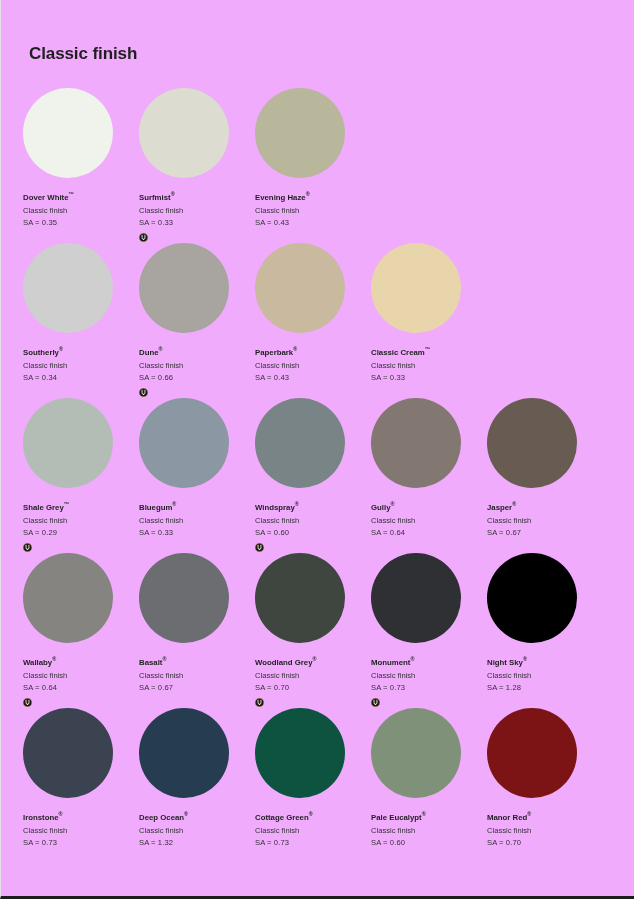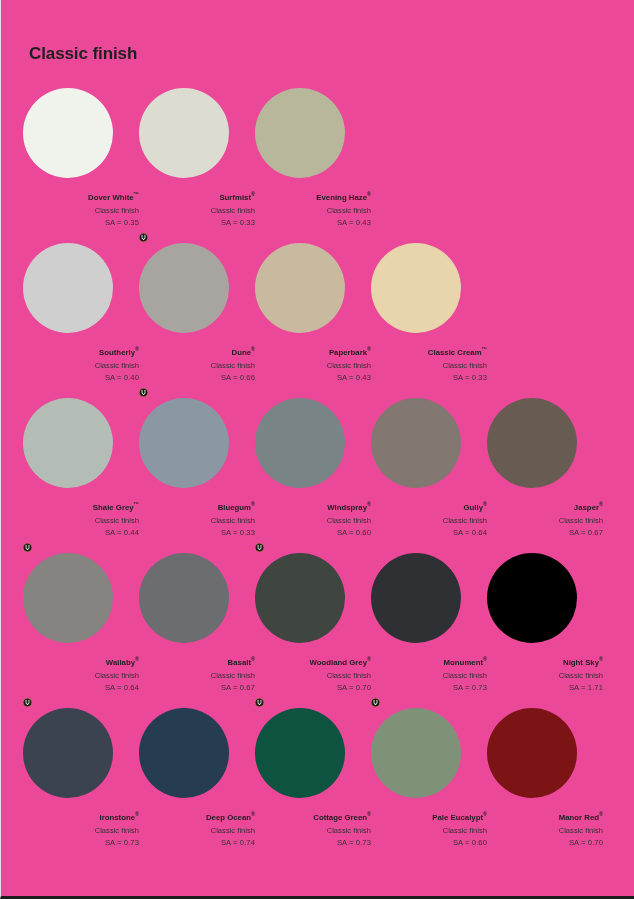--- a/index.html
+++ b/index.html
@@ -9,25 +9,24 @@
   }
   body {
     font-family: "Liberation Sans", sans-serif;
     -webkit-font-smoothing: antialiased;
   }
   .page {
     position: relative;
     width: 634px;
     height: 899px;
     box-sizing: border-box;
-    background: #ec4899;
+    background: #f0abfc;
     overflow: hidden;
     border-left: 1px solid #e3e3e3;
     border-bottom: 3px solid #1d1d1d;
-    text-align: right;
   }
   .page-title {
     position: absolute;
     left: 28px;
     top: 44px;
     font-size: 17px;
     font-weight: bold;
     color: #1f1f1f;
     letter-spacing: -0.1px;
     margin: 0;
@@ -145,21 +144,21 @@
         </div>
         <div class="swatch-cell empty"></div>
         <div class="swatch-cell empty"></div>
       </div>
       <div class="swatch-row">
         <div class="swatch-cell">
           <span class="swatch-circle" style="background: rgb(207, 207, 207);"></span>
           <div class="swatch-meta">
             <span class="swatch-name">Southerly<sup>®</sup></span>
             <span class="swatch-finish">Classic finish</span>
-            <span class="swatch-sa">SA = 0.40</span>
+            <span class="swatch-sa">SA = 0.34</span>
             <span class="swatch-badge hidden"><svg width="9" height="9" viewBox="0 0 18 18" aria-hidden="true">
                 <circle cx="9" cy="9" r="8.6" fill="#1a1a1a"></circle>
                 <circle cx="9" cy="9" r="8.6" fill="none" stroke="#c98a2e" stroke-width="1.1"></circle>
                 <path d="M6.1 4.6v5.1a2.9 2.9 0 0 0 5.8 0V4.6" fill="none" stroke="#ffffff" stroke-width="1.7" stroke-linecap="square"></path>
                 <path d="M9 11.9v2.1" fill="none" stroke="#ffffff" stroke-width="1.7"></path>
               </svg></span>
           </div>
         </div>
         <div class="swatch-cell">
           <span class="swatch-circle" style="background: rgb(168, 165, 160);"></span>
@@ -204,21 +203,21 @@
           </div>
         </div>
         <div class="swatch-cell empty"></div>
       </div>
       <div class="swatch-row">
         <div class="swatch-cell">
           <span class="swatch-circle" style="background: rgb(179, 189, 181);"></span>
           <div class="swatch-meta">
             <span class="swatch-name">Shale Grey<sup>™</sup></span>
             <span class="swatch-finish">Classic finish</span>
-            <span class="swatch-sa">SA = 0.44</span>
+            <span class="swatch-sa">SA = 0.29</span>
             <span class="swatch-badge"><svg width="9" height="9" viewBox="0 0 18 18" aria-hidden="true">
                 <circle cx="9" cy="9" r="8.6" fill="#1a1a1a"></circle>
                 <circle cx="9" cy="9" r="8.6" fill="none" stroke="#c98a2e" stroke-width="1.1"></circle>
                 <path d="M6.1 4.6v5.1a2.9 2.9 0 0 0 5.8 0V4.6" fill="none" stroke="#ffffff" stroke-width="1.7" stroke-linecap="square"></path>
                 <path d="M9 11.9v2.1" fill="none" stroke="#ffffff" stroke-width="1.7"></path>
               </svg></span>
           </div>
         </div>
         <div class="swatch-cell">
           <span class="swatch-circle" style="background: rgb(139, 152, 163);"></span>
@@ -332,21 +331,21 @@
                 <path d="M6.1 4.6v5.1a2.9 2.9 0 0 0 5.8 0V4.6" fill="none" stroke="#ffffff" stroke-width="1.7" stroke-linecap="square"></path>
                 <path d="M9 11.9v2.1" fill="none" stroke="#ffffff" stroke-width="1.7"></path>
               </svg></span>
           </div>
         </div>
         <div class="swatch-cell">
           <span class="swatch-circle" style="background: rgb(0, 0, 0);"></span>
           <div class="swatch-meta">
             <span class="swatch-name">Night Sky<sup>®</sup></span>
             <span class="swatch-finish">Classic finish</span>
-            <span class="swatch-sa">SA = 1.71</span>
+            <span class="swatch-sa">SA = 1.28</span>
             <span class="swatch-badge hidden"><svg width="9" height="9" viewBox="0 0 18 18" aria-hidden="true">
                 <circle cx="9" cy="9" r="8.6" fill="#1a1a1a"></circle>
                 <circle cx="9" cy="9" r="8.6" fill="none" stroke="#c98a2e" stroke-width="1.1"></circle>
                 <path d="M6.1 4.6v5.1a2.9 2.9 0 0 0 5.8 0V4.6" fill="none" stroke="#ffffff" stroke-width="1.7" stroke-linecap="square"></path>
                 <path d="M9 11.9v2.1" fill="none" stroke="#ffffff" stroke-width="1.7"></path>
               </svg></span>
           </div>
         </div>
       </div>
       <div class="swatch-row">
@@ -362,21 +361,21 @@
                 <path d="M6.1 4.6v5.1a2.9 2.9 0 0 0 5.8 0V4.6" fill="none" stroke="#ffffff" stroke-width="1.7" stroke-linecap="square"></path>
                 <path d="M9 11.9v2.1" fill="none" stroke="#ffffff" stroke-width="1.7"></path>
               </svg></span>
           </div>
         </div>
         <div class="swatch-cell">
           <span class="swatch-circle" style="background: rgb(38, 60, 80);"></span>
           <div class="swatch-meta">
             <span class="swatch-name">Deep Ocean<sup>®</sup></span>
             <span class="swatch-finish">Classic finish</span>
-            <span class="swatch-sa">SA = 0.74</span>
+            <span class="swatch-sa">SA = 1.32</span>
             <span class="swatch-badge hidden"><svg width="9" height="9" viewBox="0 0 18 18" aria-hidden="true">
                 <circle cx="9" cy="9" r="8.6" fill="#1a1a1a"></circle>
                 <circle cx="9" cy="9" r="8.6" fill="none" stroke="#c98a2e" stroke-width="1.1"></circle>
                 <path d="M6.1 4.6v5.1a2.9 2.9 0 0 0 5.8 0V4.6" fill="none" stroke="#ffffff" stroke-width="1.7" stroke-linecap="square"></path>
                 <path d="M9 11.9v2.1" fill="none" stroke="#ffffff" stroke-width="1.7"></path>
               </svg></span>
           </div>
         </div>
         <div class="swatch-cell">
           <span class="swatch-circle" style="background: rgb(13, 83, 64);"></span>

